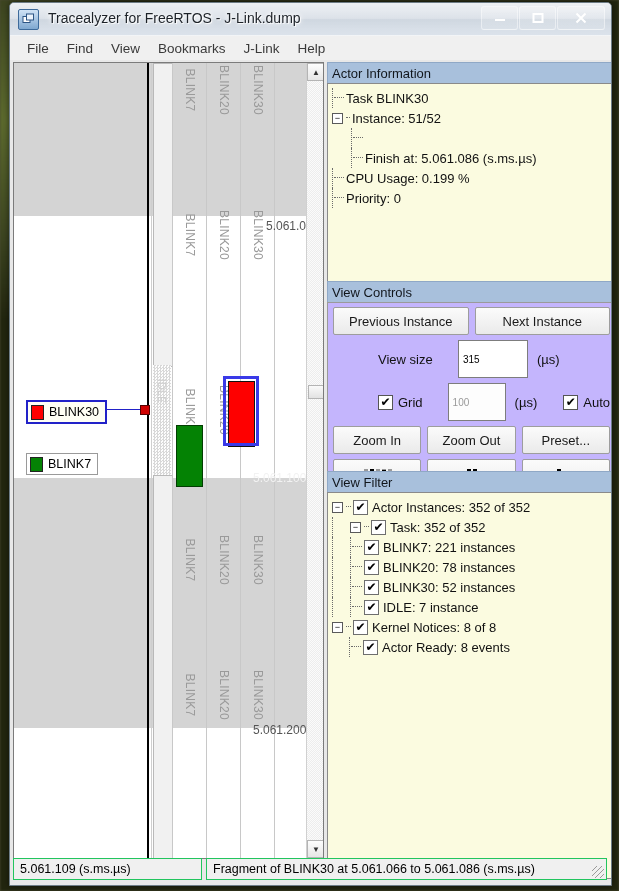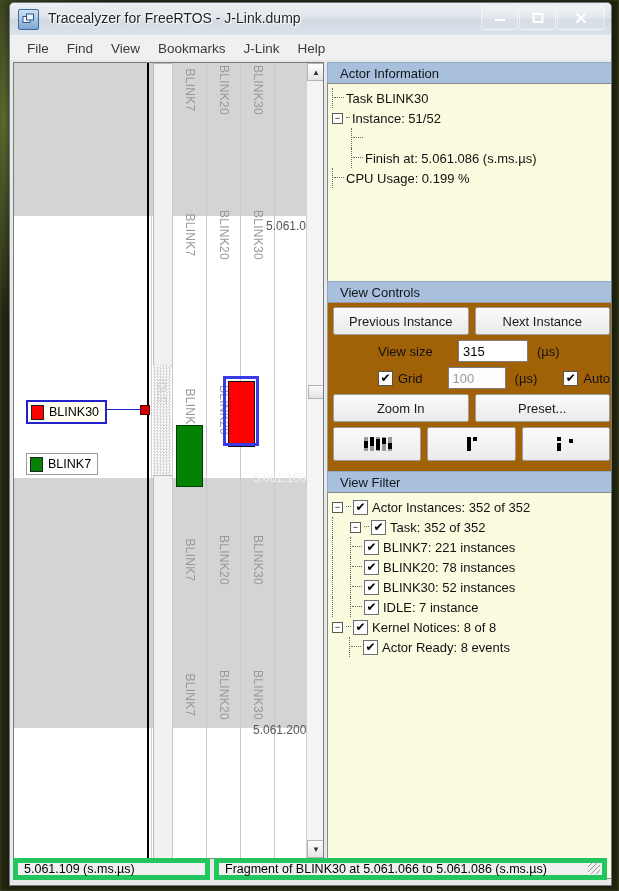--- a/index.html
+++ b/index.html
@@ -134,28 +134,28 @@
   }
   #sb-thumb{
     position:absolute;left:1px;width:14px;height:12px;
     background:linear-gradient(180deg,#fafafa,#e2e2e2);
     border:1px solid #b4b4b4;
   }
   
   .panel{position:absolute;left:0;width:289px;}
   .panel-head{
     height:20px;background:#a8c0dc;border:1px solid #8fa8c6;border-bottom:none;
-    display:flex;align-items:center;padding-left:12px;
+    display:flex;align-items:center;padding-left:4px;
     font-size:13px;color:#11161c;
   }
   .panel-body{
     background:#fbfbe0;border:1px solid #8a8a8a;
     overflow:hidden;position:relative;
   }
-  .panel-body.gray{background:#a16207;border-color:#9a9a9a;}
+  .panel-body.gray{background:#c4b5fd;border-color:#9a9a9a;}
   
   .tree{padding:4px 0 0 4px;font-size:13px;color:#111;}
   .trow{display:flex;align-items:center;height:20px;white-space:nowrap;}
   .tind{display:inline-block;}
   .tbox{
     width:9px;height:9px;border:1px solid #5a5a5a;background:#fff;
     display:inline-flex;align-items:center;justify-content:center;
     font-size:9px;line-height:1;color:#000;margin-right:3px;flex:none;
   }
   .tdash{width:10px;border-top:1px dotted #6b6b6b;height:1px;margin-right:2px;flex:none;}
@@ -173,39 +173,39 @@
     border:1px solid #9d9d9d;border-radius:2px;
     font-size:13px;color:#1a1a1a;
     display:flex;align-items:center;justify-content:center;
     height:26px;cursor:default;
   }
   .btn.wide{flex:1;}
   .row{display:flex;gap:6px;margin-bottom:5px;}
   .lrow{display:flex;align-items:center;margin-bottom:5px;font-size:13px;color:#111;margin-left:45px;}
   .txtin{
     border:1px solid #7d7d7d;background:#fff;height:20px;
-    font-size:13px;color:#000;padding:0 4px;
+    font-size:10px;color:#000;padding:8px 4px;
     display:flex;align-items:center;
   }
   .txtin.dim{color:#9a9a9a;background:#fdfdfd;}
   .units{margin-left:9px;color:#111;font-size:13px;}
   .cbox{
     width:13px;height:13px;border:1px solid #555;background:#fff;
     display:inline-flex;align-items:center;justify-content:center;
     margin-right:5px;font-size:12px;line-height:1;color:#000;font-weight:bold;flex:none;
   }
   .iconbtn{height:32px;}
   .iconbtn svg{display:block;}
   
   #statusbar{
     position:absolute;left:3px;right:4px;bottom:5px;height:22px;
     display:flex;align-items:stretch;
   }
   .sbcell{
-    background:#f0f0f0;border:5px solid #22c55e;
+    background:#f0f0f0;border:1px solid #22c55e;
     display:flex;align-items:center;padding:0 6px;
     font-size:12.5px;color:#000;
   }
   #sb1{width:175px;}
   #sb2{flex:1;margin-left:4px;position:relative;}
   #grip{
     position:absolute;right:2px;bottom:1px;width:12px;height:12px;
     background:
       linear-gradient(135deg,transparent 46%,#9a9a9a 46%,#9a9a9a 54%,transparent 54%) 0 0/5px 5px;
   }
@@ -347,20 +347,25 @@
             <span class="tind" style="width:19px;"></span>
             <span class="tvline"></span>
             <span class="tdash"></span>
             <span>Finish at: 5.061.086 (s.ms.µs)</span>
           </div>
           <div class="trow">
             <span class="tvline"></span>
             <span class="tdash"></span>
             <span>CPU Usage: 0.199 %</span>
           </div>
+          <div class="trow">
+            <span class="tvline"></span>
+            <span class="tdash"></span>
+            <span>Priority: 0</span>
+          </div>
         </div>
       </div>
     </div>
 
     <div class="panel" style="left:317px;top:221px;">
       <div class="panel-head">
         <span>View Controls</span>
       </div>
       <div class="panel-body gray" style="height:170px;">
         <div class="vc">
@@ -380,20 +385,21 @@
             <span class="cbox">✔</span>
             <span style="width:62px;">Grid</span>
             <span class="txtin dim" style="width:60px;">100</span>
             <span class="units">(µs)</span>
             <span class="cbox" style="margin-left:26px;">✔</span>
             <span>Auto</span>
           </div>
 
           <div class="row">
             <div class="btn wide">Zoom In</div>
+            <div class="btn wide">Zoom Out</div>
             <div class="btn wide">Preset...</div>
           </div>
 
           <div class="row" style="margin-bottom:0;">
             <div class="btn wide iconbtn">
               <svg width="34" height="18" viewBox="0 0 34 18">
                 <rect x="4" y="2" width="4" height="14" fill="#9a9a9a"></rect>
                 <rect x="4" y="6" width="4" height="7" fill="#000"></rect>
                 <rect x="10" y="2" width="4" height="14" fill="#9a9a9a"></rect>
                 <rect x="10" y="2" width="4" height="9" fill="#000"></rect>

